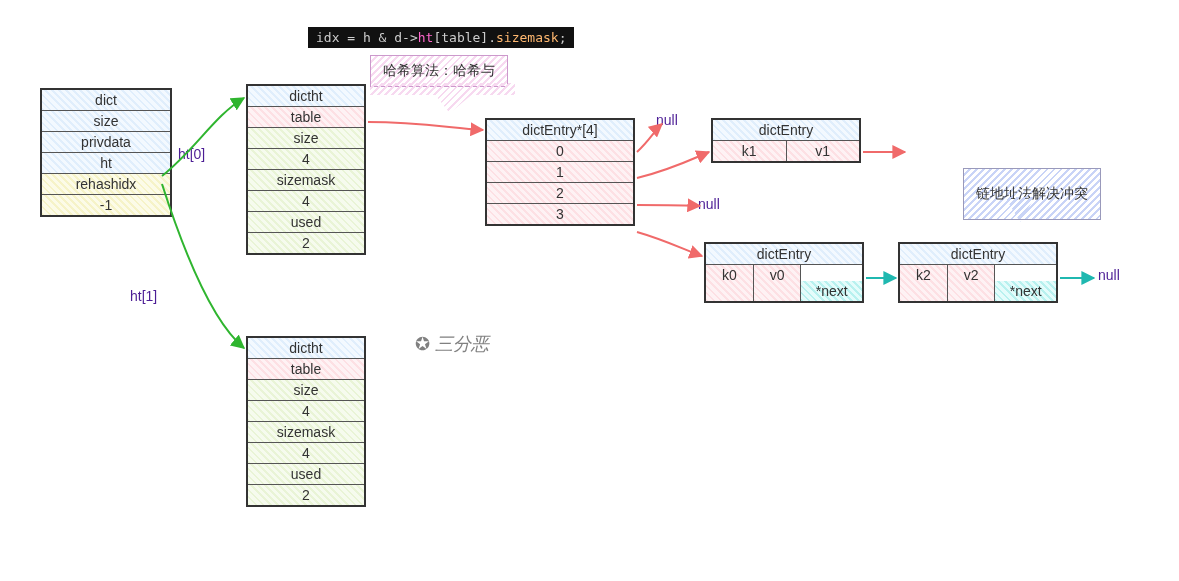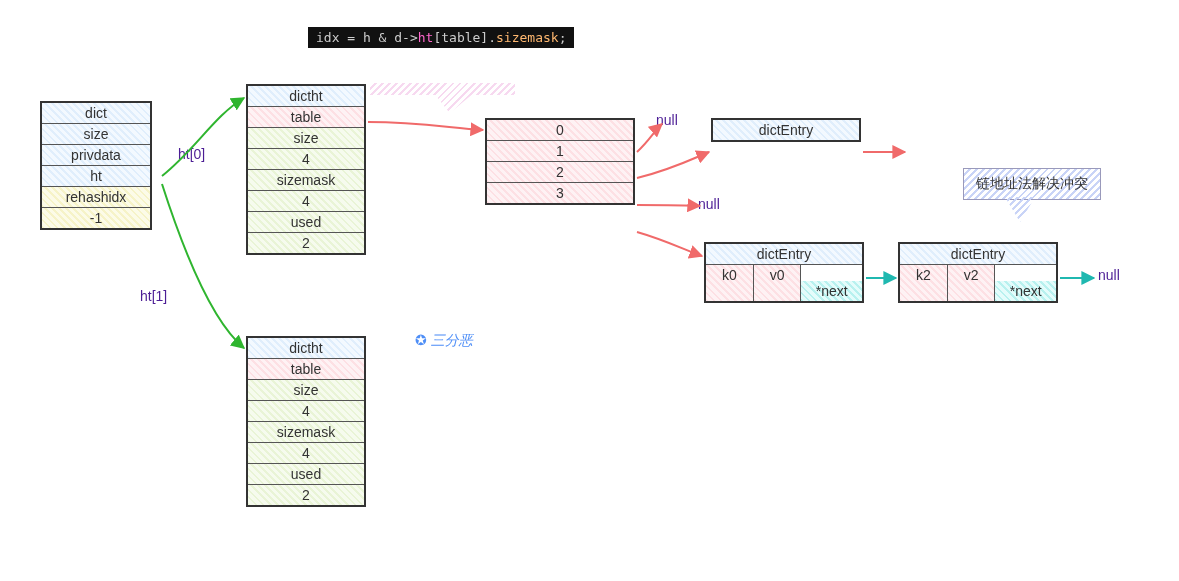--- a/index.html
+++ b/index.html
@@ -9,45 +9,48 @@
   .cell:last-child{border-bottom:none;}
   .blue-fill{background:repeating-linear-gradient(45deg,#e0eefc 0,#e0eefc 2px,#f3f9ff 2px,#f3f9ff 5px);}
   .yellow-fill{background:repeating-linear-gradient(45deg,#f6f3c8 0,#f6f3c8 2px,#fcfbe8 2px,#fcfbe8 5px);}
   .pink-fill{background:repeating-linear-gradient(45deg,#fde0e4 0,#fde0e4 2px,#fef2f4 2px,#fef2f4 5px);}
   .green-fill{background:repeating-linear-gradient(45deg,#e9f4d6 0,#e9f4d6 2px,#f6fbee 2px,#f6fbee 5px);}
   .cyan-fill{background:repeating-linear-gradient(45deg,#b8f1ef 0,#b8f1ef 2px,#e4fcfb 2px,#e4fcfb 5px);margin-top:16px;}
   .code-banner{position:absolute;background:#111;color:#ccc;font-family:Menlo,Consolas,monospace;font-size:13px;padding:3px 8px;}
   .code-banner .pink{color:#ff66cc;}
   .code-banner .orange{color:#ffb870;}
   .callout{position:absolute;border:1px solid #c9c;padding:6px 12px;background:repeating-linear-gradient(135deg,#fff 0,#fff 3px,#f7d9f0 3px,#f7d9f0 5px);}
-  .callout-blue{position:absolute;border:1px solid #99b;padding:6px 12px;background:repeating-linear-gradient(135deg,#fff 0,#fff 3px,#c9d4f7 3px,#c9d4f7 5px);}
+  .callout-blue{position:absolute;border:1px solid #99b;padding:16px 12px;background:repeating-linear-gradient(135deg,#fff 0,#fff 3px,#c9d4f7 3px,#c9d4f7 5px);}
   .label{position:absolute;font-size:14px;color:#4c1d95;}
-  .wm{position:absolute;color:#3b82f6;font-size:14px;font-style:italic;opacity:.9;}
+  .wm{position:absolute;color:#737373;font-size:18px;font-style:italic;opacity:.9;}
   svg{position:absolute;left:0;top:0;pointer-events:none;}
   .row{display:flex;}
   .row > div{border-right:1px solid #555;padding:2px 6px;}
   .row > div:last-child{border-right:none;}
 </style>
 </head>
 <body>
 
 <div class="canvas">
 
   <div class="code-banner" style="left:308px;top:27px;">
     <span>idx = h &amp; d-&gt;</span><span class="pink">ht</span><span>[table].</span><span class="orange">sizemask</span><span>;</span>
   </div>
 
+  <div class="callout" style="left:370px;top:55px;">
+    <span>哈希算法：哈希与</span>
+  </div>
   <div style="position:absolute;left:370px;top:83px;width:145px;height:30px;background:repeating-linear-gradient(135deg,transparent 0,transparent 3px,#f7d9f0 3px,#f7d9f0 5px);clip-path:polygon(0 0,100% 0,100% 40%,70% 40%,55% 100%,45% 40%,0 40%);"></div>
 
   <div class="callout-blue" style="left:963px;top:168px;">
     <span>链地址法解决冲突</span>
   </div>
   <div style="position:absolute;left:1005px;top:197px;width:30px;height:25px;background:repeating-linear-gradient(135deg,transparent 0,transparent 3px,#c9d4f7 3px,#c9d4f7 5px);clip-path:polygon(0 0,100% 0,50% 100%);"></div>
 
-  <div class="box" style="left:40px;top:88px;width:112px;margin-top:13px;">
+  <div class="box" style="left:40px;top:88px;width:132px;">
     <div class="cell blue-fill">dict</div>
     <div class="cell blue-fill">size</div>
     <div class="cell blue-fill">privdata</div>
     <div class="cell blue-fill">ht</div>
     <div class="cell yellow-fill">rehashidx</div>
     <div class="cell yellow-fill">-1</div>
   </div>
 
   <div class="box" style="left:246px;top:84px;width:120px;">
     <div class="cell blue-fill">dictht</div>
@@ -65,28 +68,33 @@
     <div class="cell pink-fill">table</div>
     <div class="cell green-fill">size</div>
     <div class="cell green-fill">4</div>
     <div class="cell green-fill">sizemask</div>
     <div class="cell green-fill">4</div>
     <div class="cell green-fill">used</div>
     <div class="cell green-fill">2</div>
   </div>
 
   <div class="box" style="left:485px;top:118px;width:150px;">
+    <div class="cell blue-fill">dictEntry*[4]</div>
     <div class="cell pink-fill">0</div>
     <div class="cell pink-fill">1</div>
     <div class="cell pink-fill">2</div>
     <div class="cell pink-fill">3</div>
   </div>
 
   <div class="box" style="left:711px;top:118px;width:150px;">
     <div class="cell blue-fill">dictEntry</div>
+    <div class="row pink-fill">
+      <div style="flex:1">k1</div>
+      <div style="flex:1">v1</div>
+    </div>
   </div>
 
   <div class="box" style="left:704px;top:242px;width:160px;">
     <div class="cell blue-fill">dictEntry</div>
     <div class="row">
       <div class="pink-fill" style="flex:1">k0</div>
       <div class="pink-fill" style="flex:1">v0</div>
       <div class="cyan-fill" style="flex:1.4">*next</div>
     </div>
   </div>
@@ -94,21 +102,21 @@
   <div class="box" style="left:898px;top:242px;width:160px;">
     <div class="cell blue-fill">dictEntry</div>
     <div class="row">
       <div class="pink-fill" style="flex:1">k2</div>
       <div class="pink-fill" style="flex:1">v2</div>
       <div class="cyan-fill" style="flex:1.4">*next</div>
     </div>
   </div>
 
   <div class="label" style="left:178px;top:146px;">ht[0]</div>
-  <div class="label" style="left:140px;top:288px;">ht[1]</div>
+  <div class="label" style="left:130px;top:288px;">ht[1]</div>
   <div class="label" style="left:656px;top:112px;">null</div>
   <div class="label" style="left:698px;top:196px;">null</div>
   <div class="label" style="left:1098px;top:267px;">null</div>
 
   <div class="wm" style="left:415px;top:332px;">
     <span style="font-style:normal;">✪</span>
     <span>三分恶</span>
   </div>
 
   <svg width="1179" height="581">

